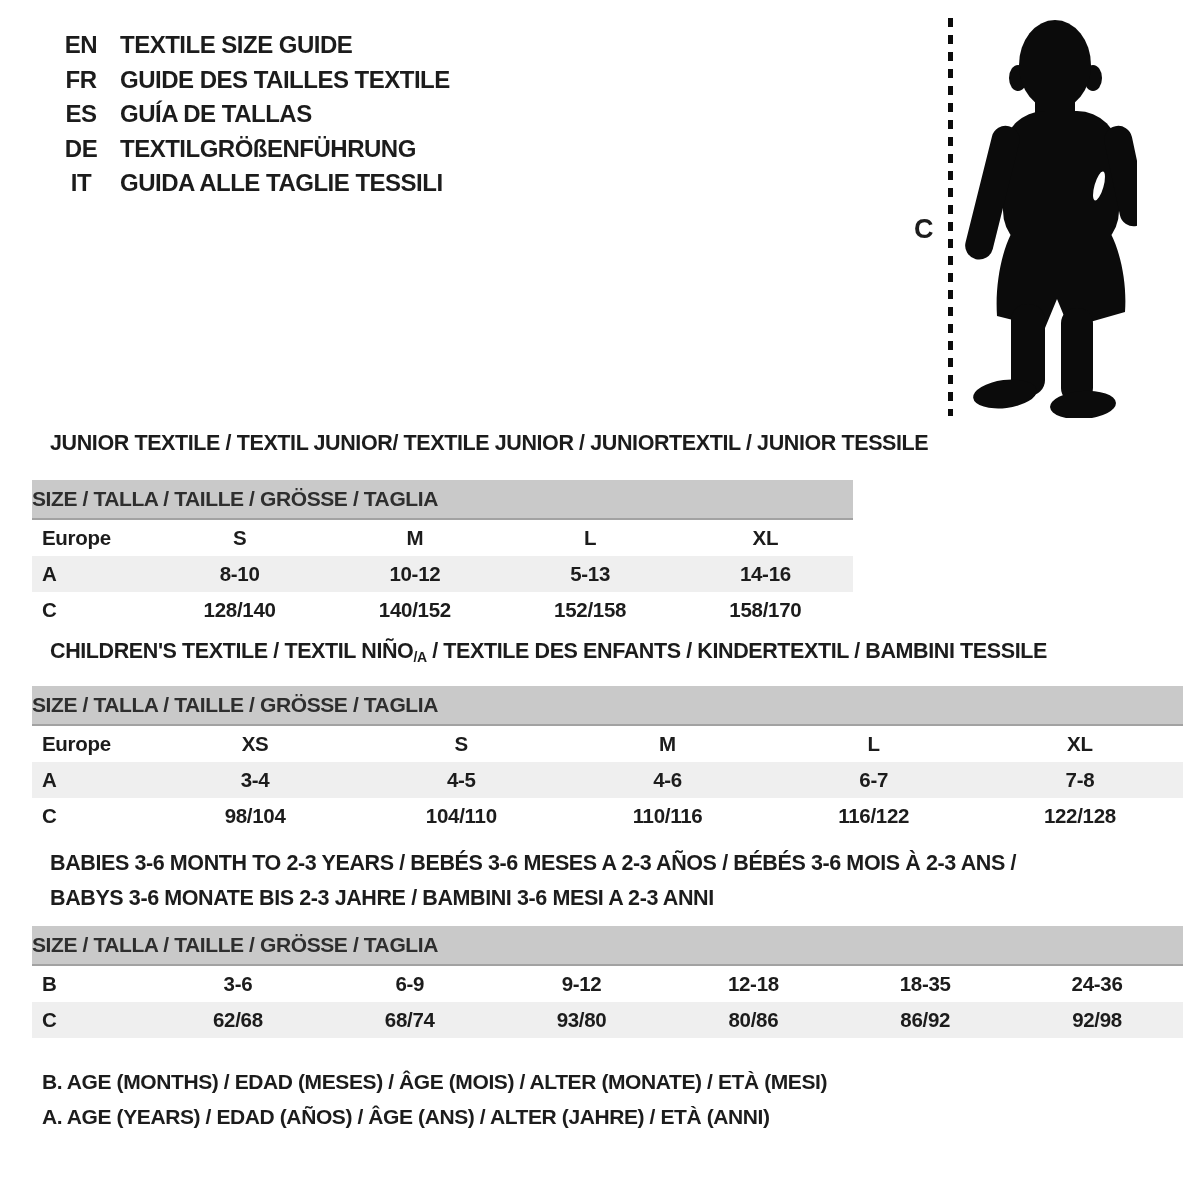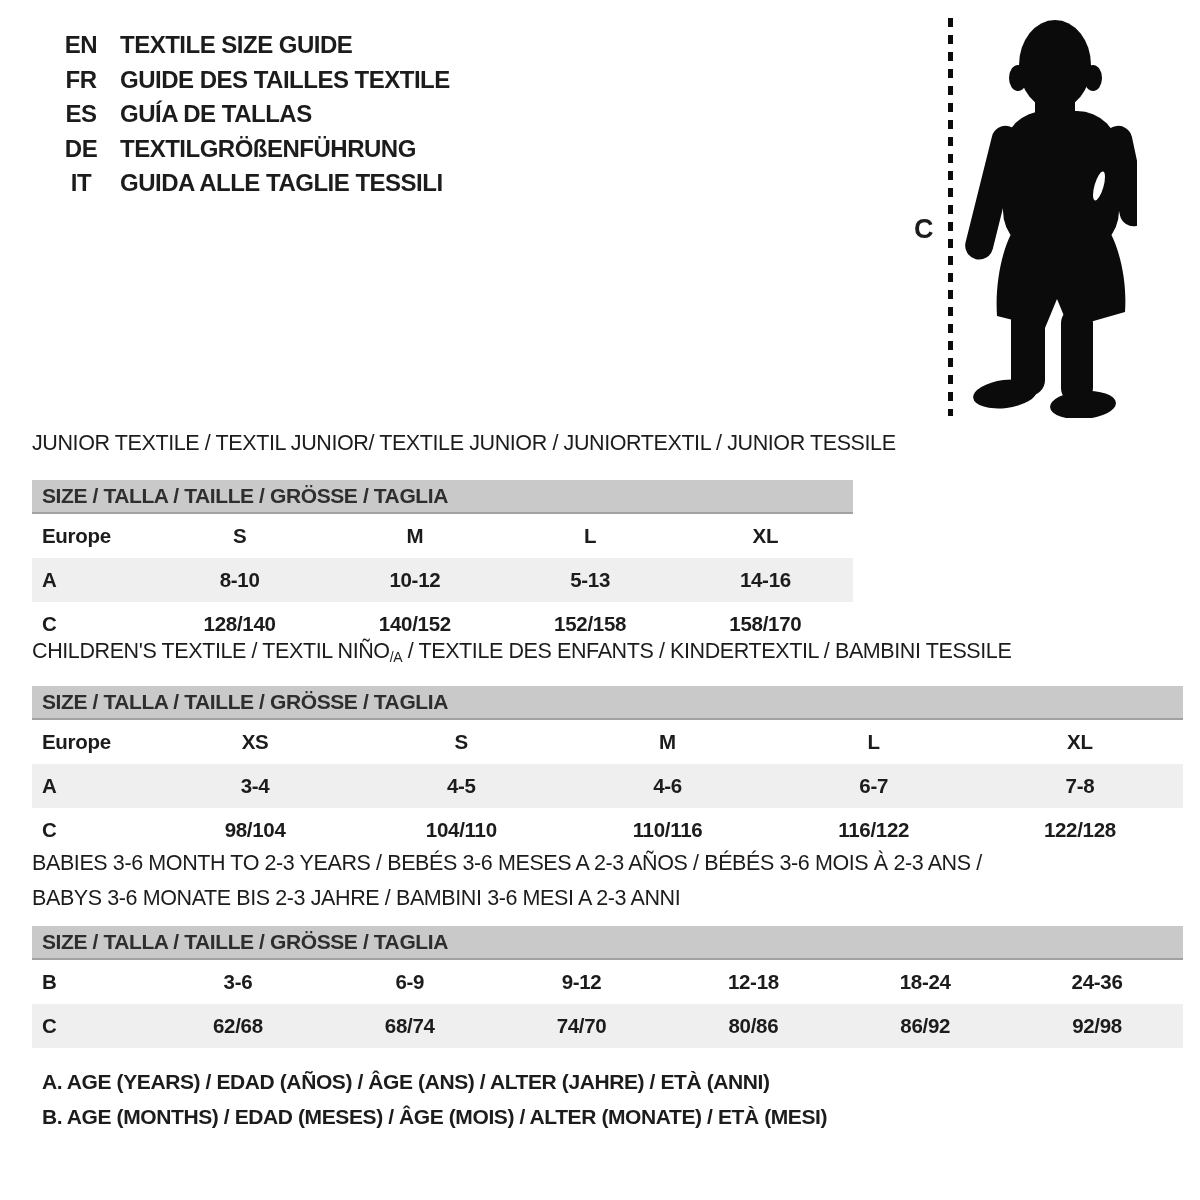--- a/index.html
+++ b/index.html
@@ -28,40 +28,40 @@
   
   .measure-line{
     position:absolute;left:948px;top:18px;width:5px;height:398px;
     background:repeating-linear-gradient(to bottom,var(--silhouette) 0 9px,transparent 9px 17px);
   }
   .measure-label{position:absolute;left:914px;top:214px;font-weight:700;font-size:27px;}
   .baby-svg{position:absolute;left:963px;top:16px;width:174px;height:402px;}
 
   
   .section-heading{
-    position:absolute;left:32px;font-weight:400;font-size:21.5px;
+    position:absolute;left:50px;font-weight:700;font-size:21.5px;
     letter-spacing:-0.4px;white-space:nowrap;
   }
   .heading-junior{top:431px;}
   .heading-children{top:639px;}
   .heading-babies{top:846px;line-height:35px;}
   .sub-sz{font-size:14px;vertical-align:-4px;}
 
   .tbl{position:absolute;left:32px;}
   .tbl-junior{top:480px;width:821px;}
   .tbl-children{top:686px;width:1151px;}
   .tbl-babies{top:926px;width:1151px;}
 
   .tbl-head{
-    height:34px;background:var(--header-bar);
+    height:40px;background:var(--header-bar);
     border-bottom:2px solid var(--header-bar-edge);
-    display:flex;align-items:center;padding-left:10px;
+    display:flex;align-items:center;
     font-weight:700;font-size:21px;letter-spacing:-0.4px;color:#2e2e2e;
   }
-  .row{display:flex;height:44px;align-items:center;font-weight:700;font-size:20.5px;letter-spacing:-0.3px;}
+  .row{display:flex;height:36px;align-items:center;font-weight:700;font-size:20.5px;letter-spacing:-0.3px;}
   .row.alt{background:var(--row-alt);}
   .cell{flex:1;text-align:center;}
   .cell.lbl{flex:0 0 120px;text-align:left;padding-left:10px;}
 
   
   .footer{position:absolute;left:42px;top:1064px;}
   .footer-line{height:35px;display:flex;align-items:center;font-weight:700;font-size:21px;letter-spacing:-0.4px;white-space:nowrap;}
 </style>
 </head>
 <body>
@@ -181,32 +181,32 @@
     <span style="display:block">BABYS 3-6 MONATE BIS 2-3 JAHRE / BAMBINI 3-6 MESI A 2-3 ANNI</span>
   </h2>
   <div class="tbl tbl-babies">
     <div class="tbl-head">SIZE / TALLA / TAILLE / GRÖSSE / TAGLIA</div>
     <div class="row">
       <span class="cell lbl">B</span>
       <span class="cell">3-6</span>
       <span class="cell">6-9</span>
       <span class="cell">9-12</span>
       <span class="cell">12-18</span>
-      <span class="cell">18-24</span>
+      <span class="cell">18-35</span>
       <span class="cell">24-36</span>
     </div>
     <div class="row alt">
       <span class="cell lbl">C</span>
       <span class="cell">62/68</span>
       <span class="cell">68/74</span>
-      <span class="cell">74/70</span>
+      <span class="cell">93/80</span>
       <span class="cell">80/86</span>
       <span class="cell">86/92</span>
       <span class="cell">92/98</span>
     </div>
   </div>
 
   <div class="footer">
+    <div class="footer-line">B. AGE (MONTHS) / EDAD (MESES) / ÂGE (MOIS) / ALTER (MONATE) / ETÀ (MESI)</div>
     <div class="footer-line">A. AGE (YEARS) / EDAD (AÑOS) / ÂGE (ANS) / ALTER (JAHRE) / ETÀ (ANNI)</div>
-    <div class="footer-line">B. AGE (MONTHS) / EDAD (MESES) / ÂGE (MOIS) / ALTER (MONATE) / ETÀ (MESI)</div>
   </div>
 
 </div>
 
 </body></html>

